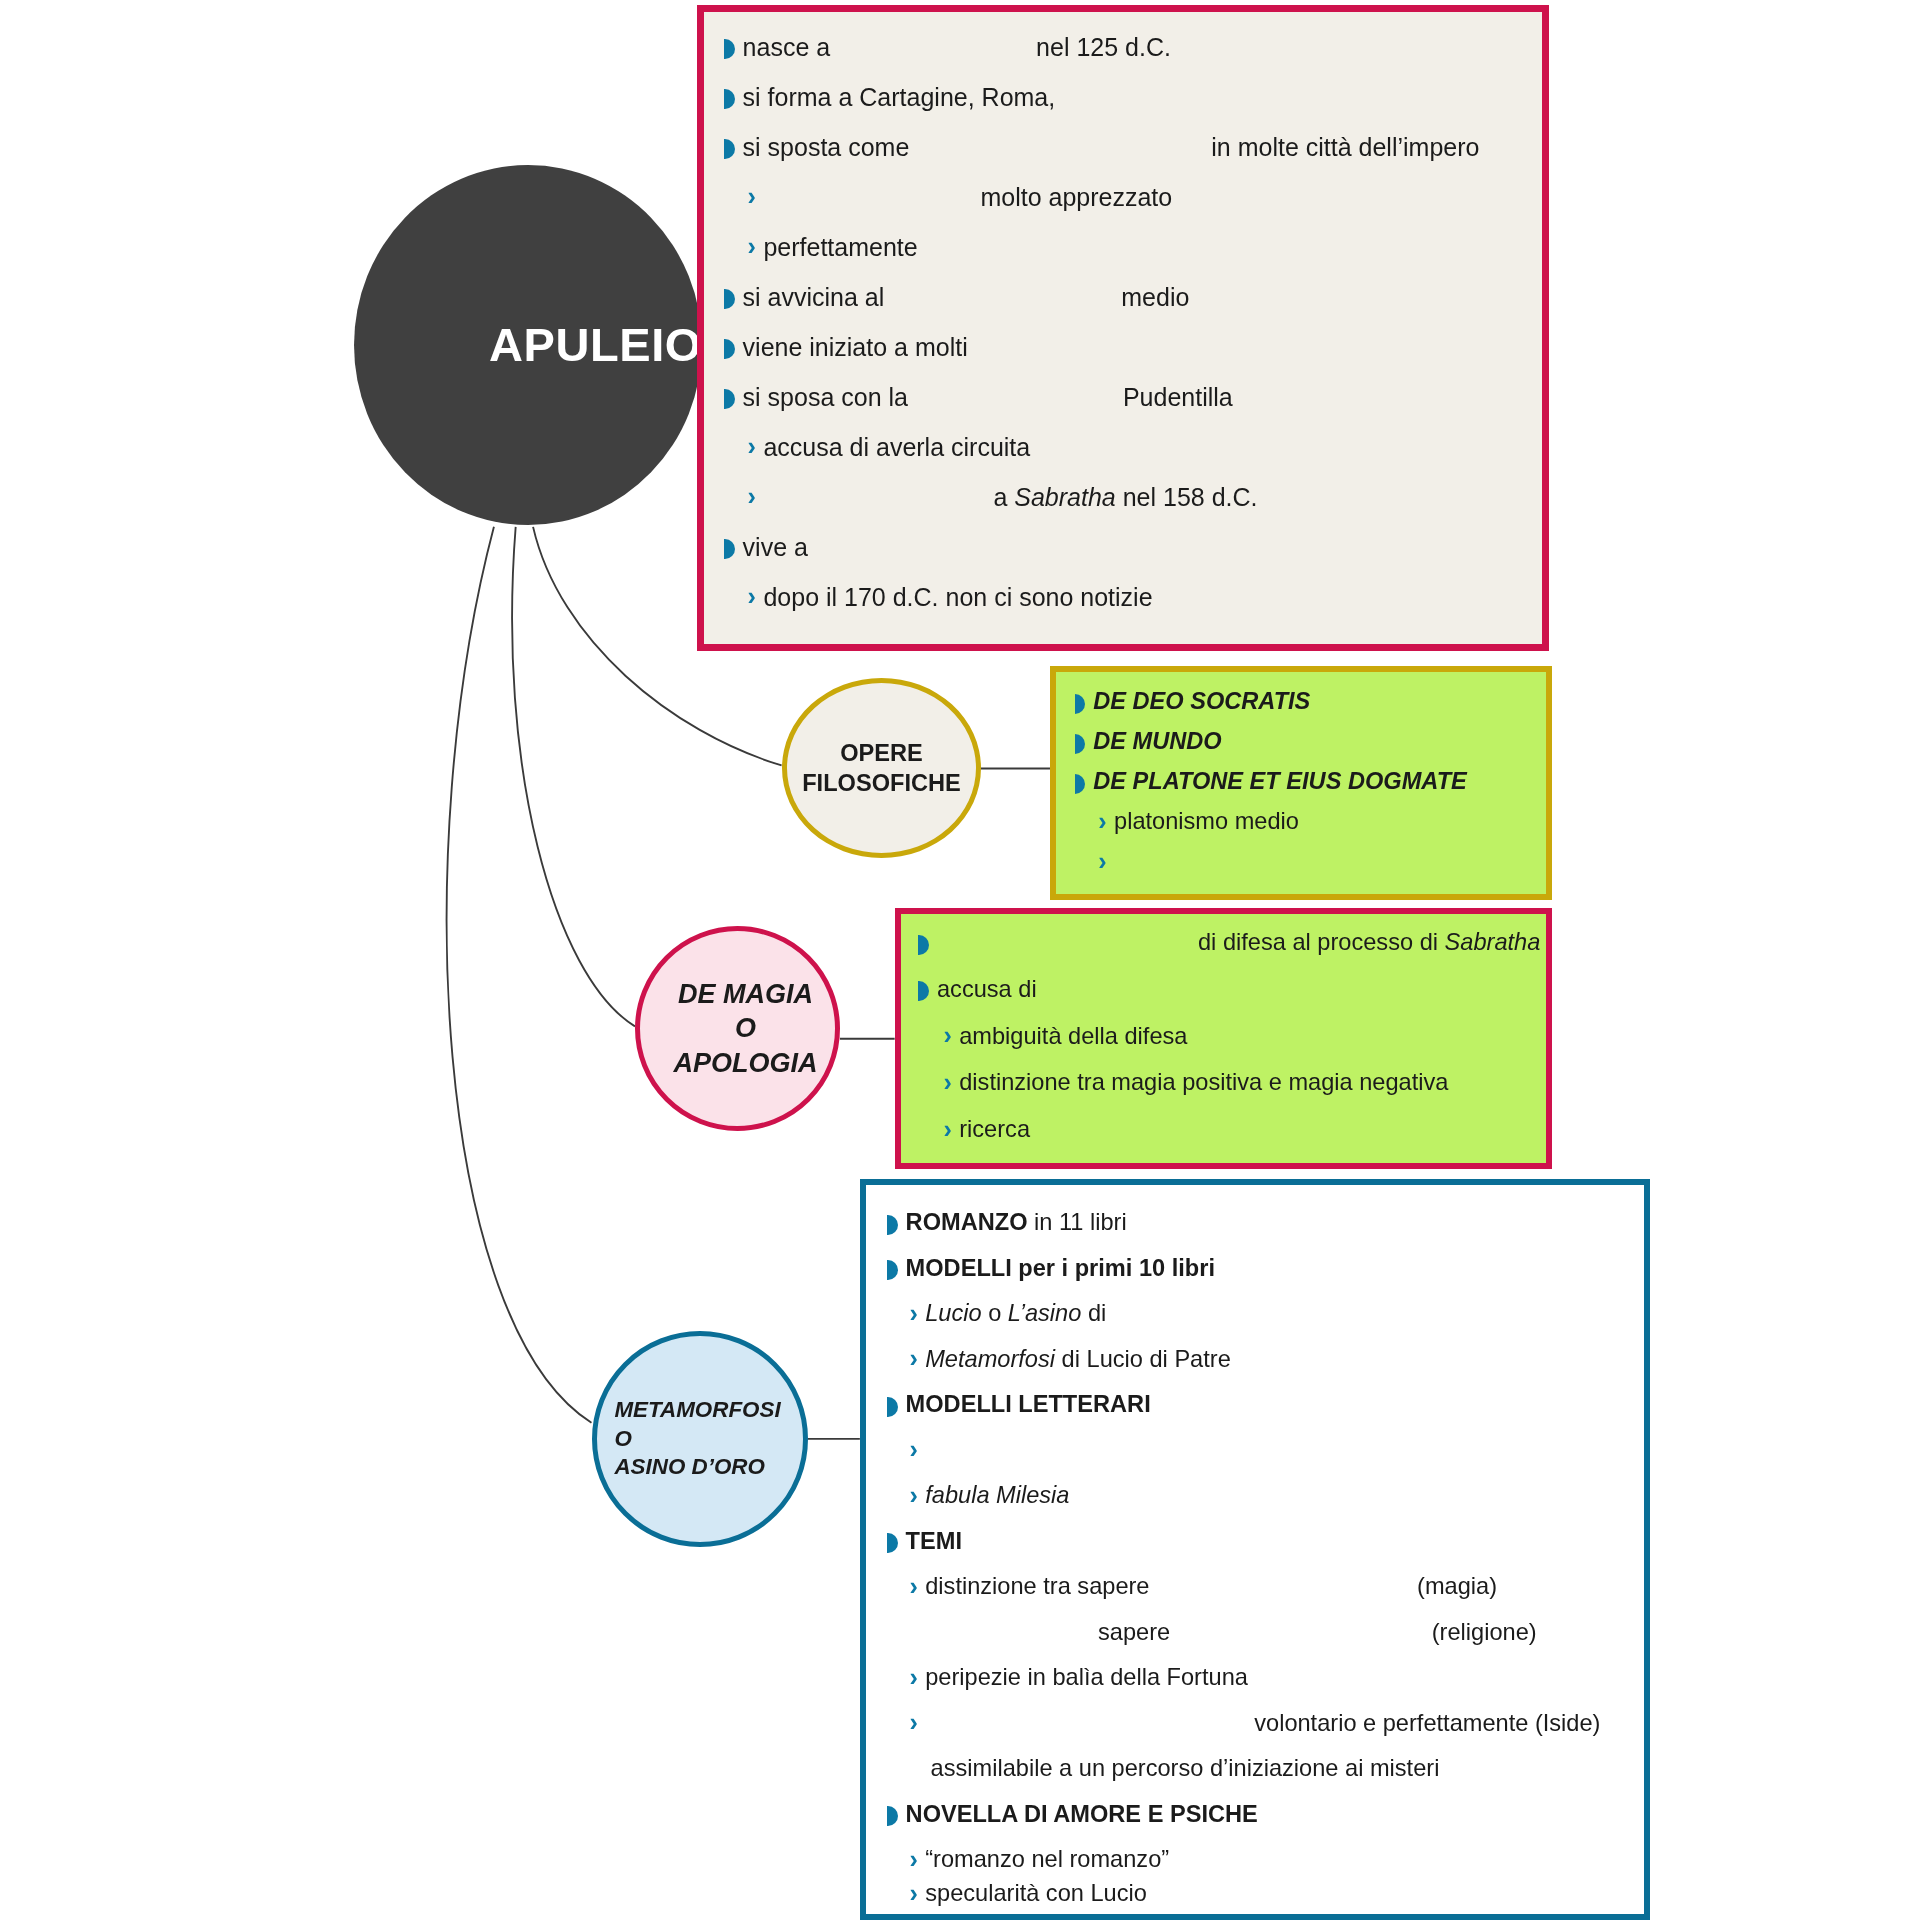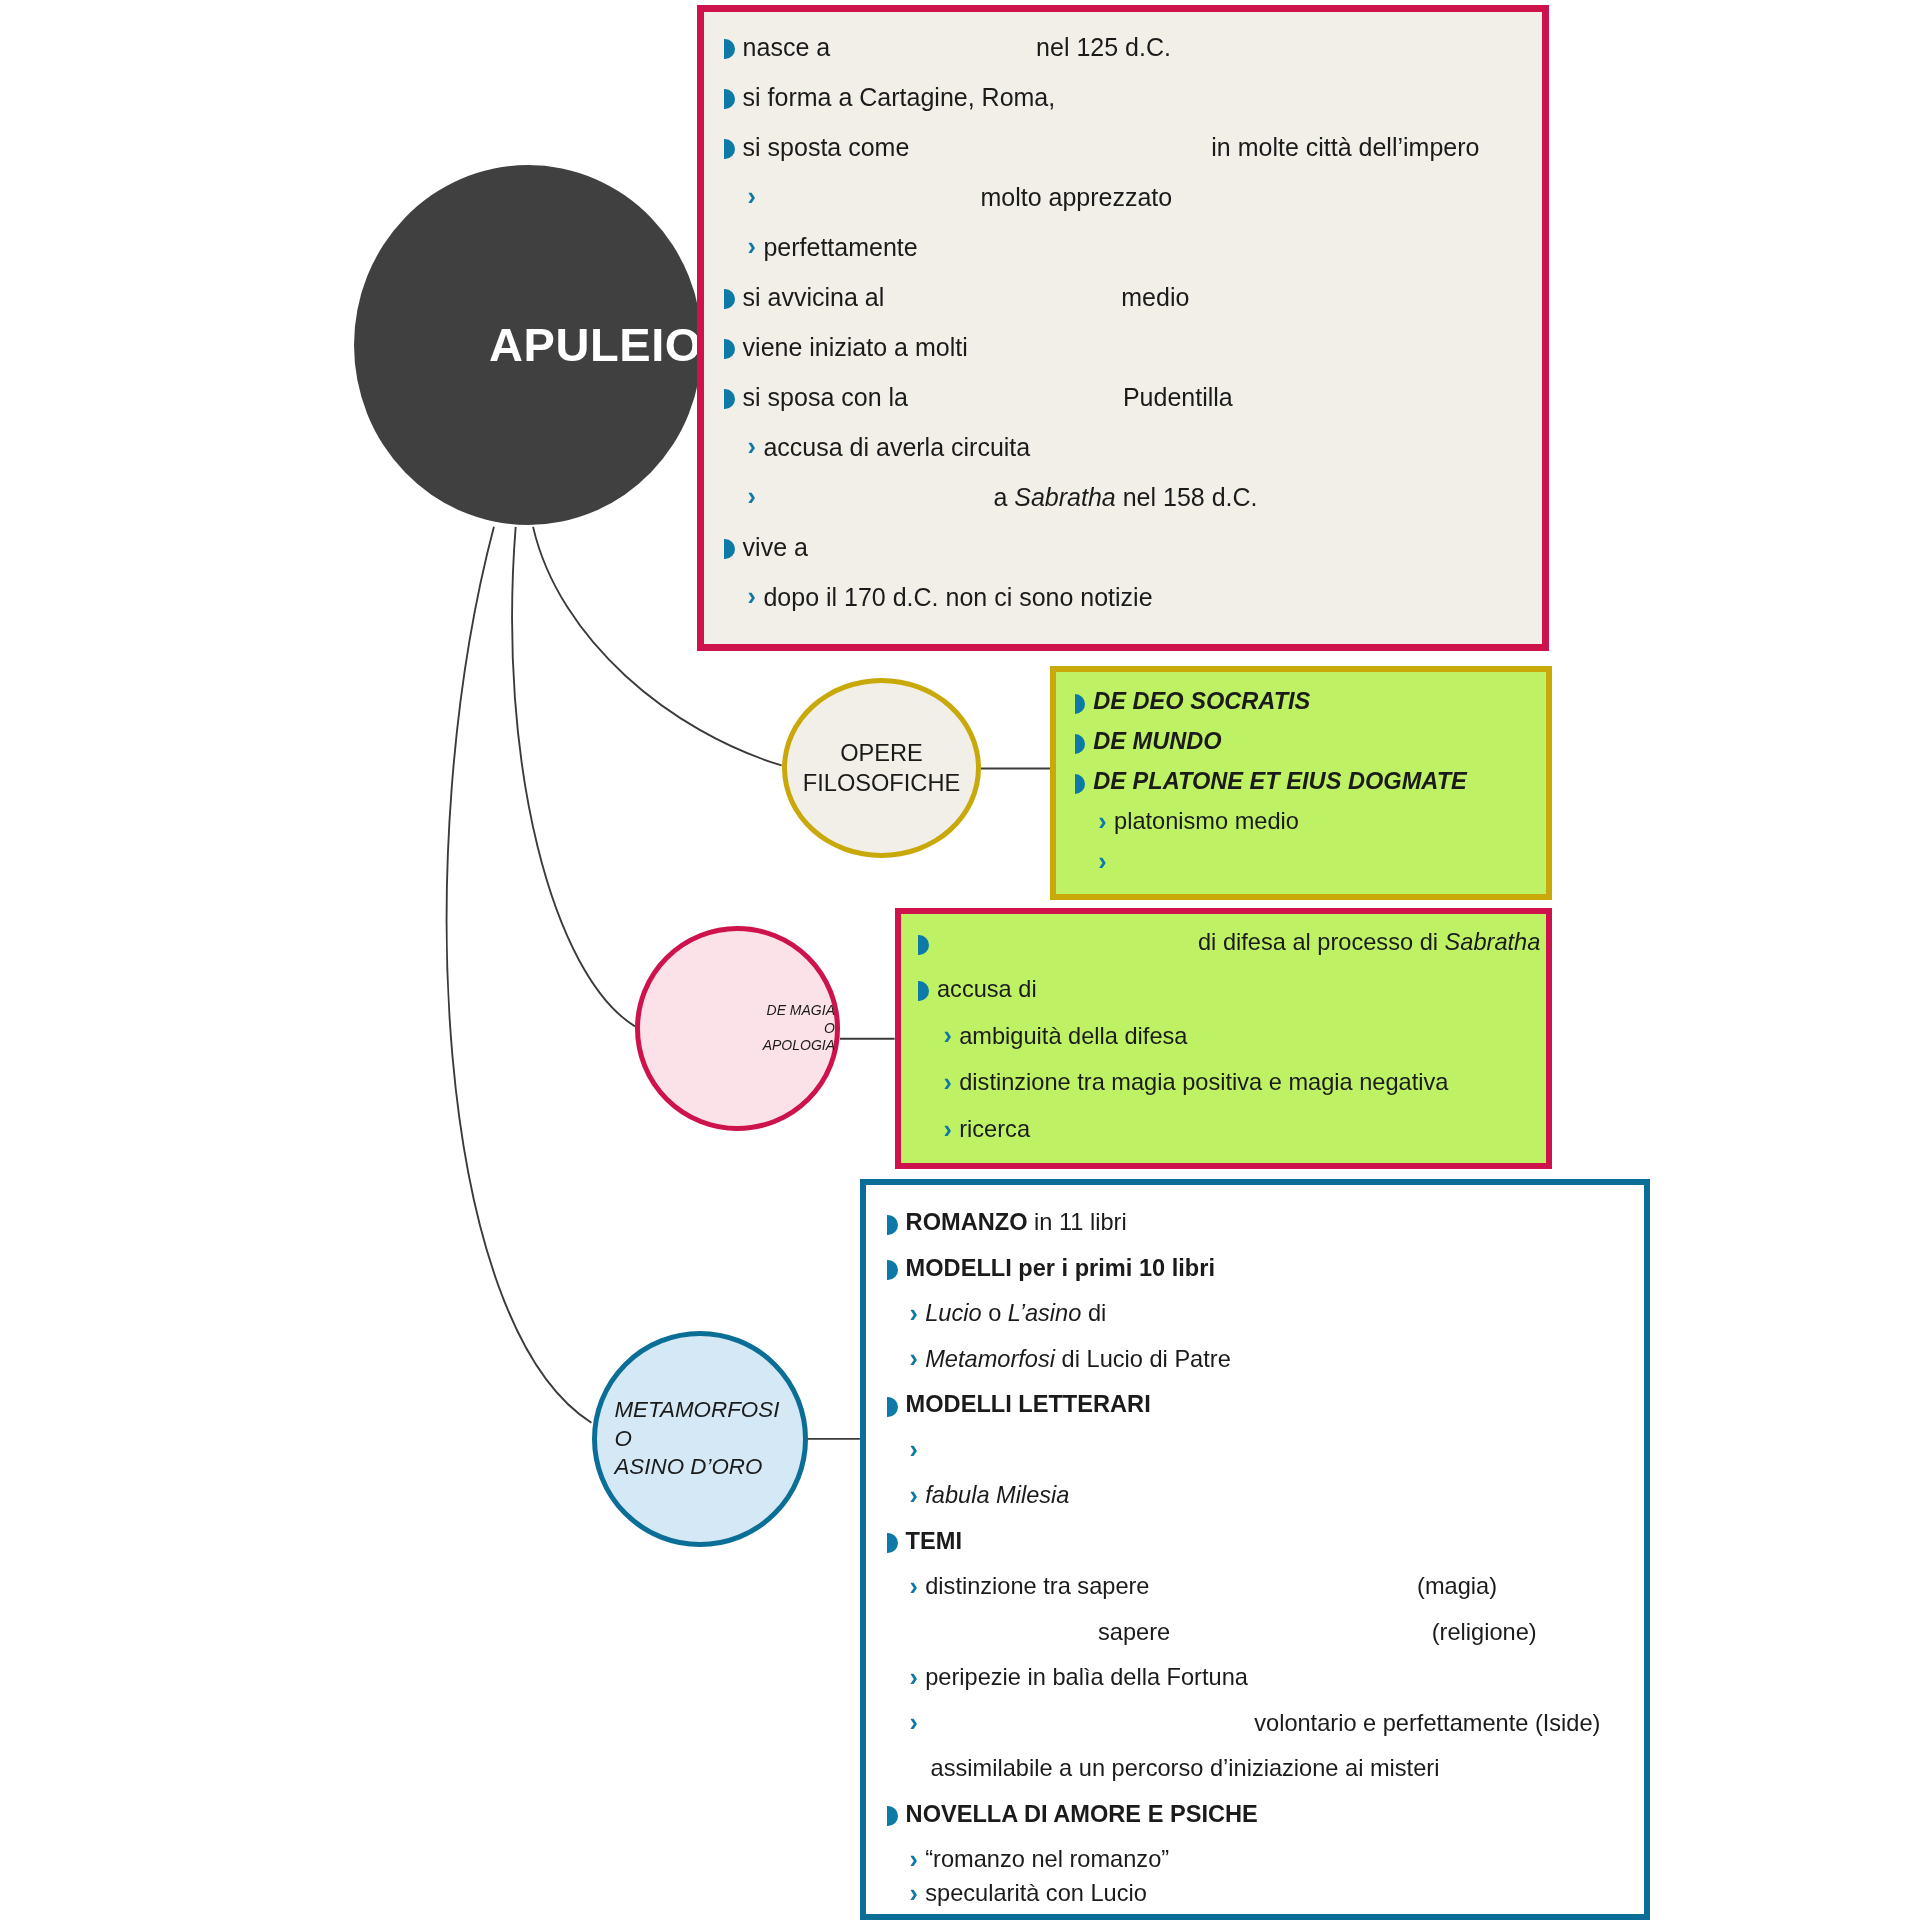--- a/index.html
+++ b/index.html
@@ -13,21 +13,21 @@
   
   #connectors{position:absolute;left:0;top:0;width:1926px;height:1926px;z-index:1;}
 
   
   .node{
     position:absolute;z-index:4;border-radius:50%;
     display:flex;flex-direction:column;justify-content:center;
     box-sizing:border-box;
   }
   .node .nline{
-    font-weight:normal;font-style:italic;color:#1b1b1b;
+    font-weight:bold;font-style:italic;color:#1b1b1b;
     line-height:1.28;white-space:nowrap;
   }
 
   
   #root-node{
     left:354px;top:165px;width:348px;height:360px;
     background:#404040;z-index:2;
     align-items:flex-end;
   }
   #root-node .root-label{
@@ -85,21 +85,21 @@
   }
   #box-filo .inner{padding:16px 0 0 18.6px;}
   #box-filo .row{font-size:23.6px;height:40px;}
   #box-filo .lvl2{padding-left:23.6px;}
 
   
   #node-magia{
     left:635px;top:926px;width:205px;height:205px;
     background:#FBE2E9;border:5.6px solid #CE124C;
   }
-  #node-magia .nline{font-size:14px;text-align:right;padding-left:16px;}
+  #node-magia .nline{font-size:27px;text-align:center;padding-left:16px;}
   #box-magia{
     left:895px;top:908px;width:657px;height:261px;
     border:6.8px solid #CE124C;background:#bef264;
   }
   #box-magia .inner{padding:15px 0 0 17.4px;}
   #box-magia .row{font-size:23.6px;height:47px;}
   #box-magia .lvl2{padding-left:25px;}
 
   
   #node-meta{

